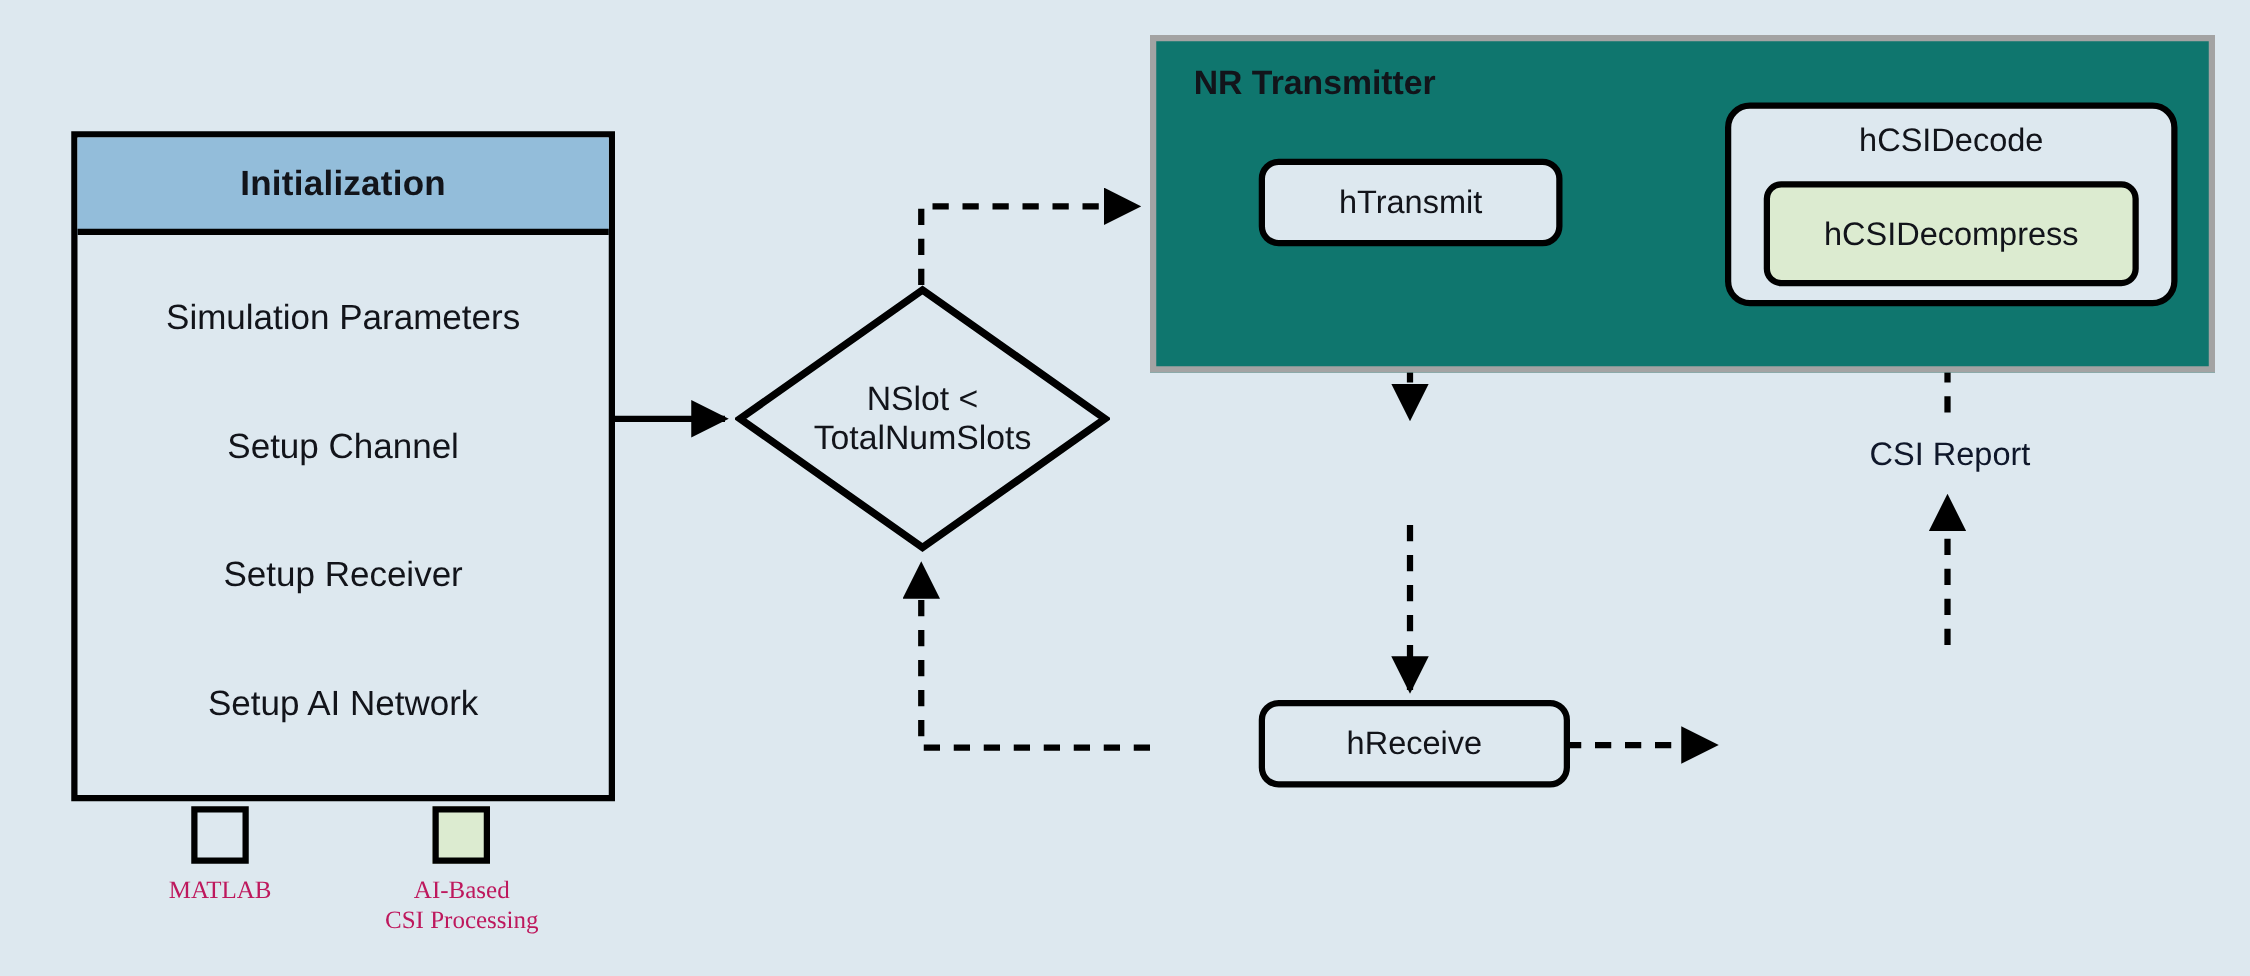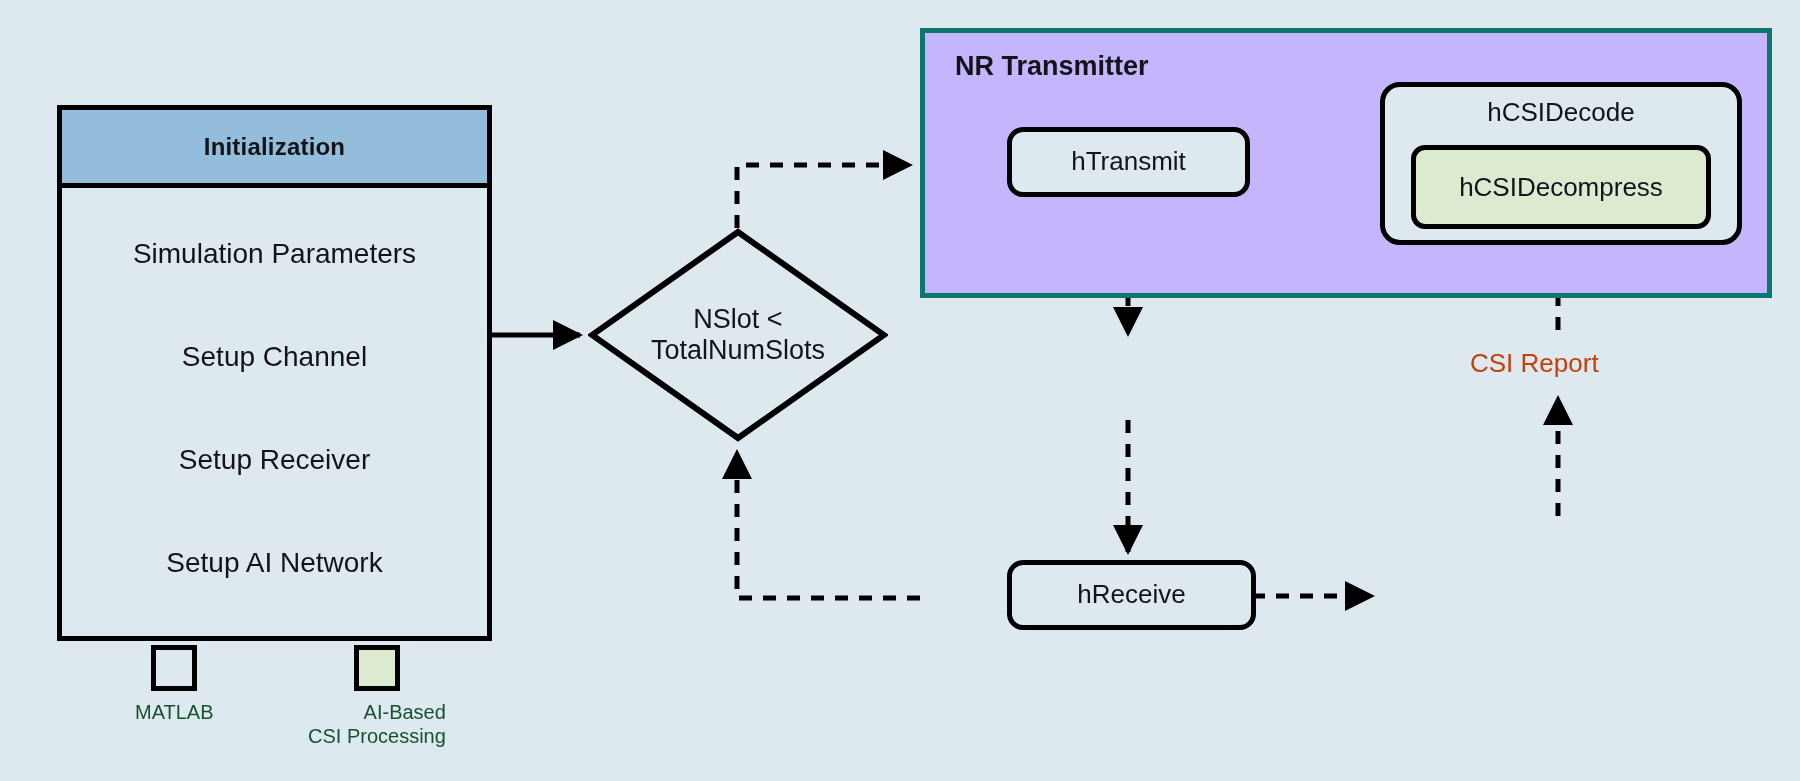--- a/index.html
+++ b/index.html
@@ -23,59 +23,60 @@
     border: 5px solid #000;
     background: #dde8ef;
   }
   #init-header {
     left: 0; top: 0; width: 100%; height: 78px;
     background: #93bdda;
     border-bottom: 5px solid #000;
     display: flex; align-items: center; justify-content: center;
   }
   #init-header-label {
-    font-size: 24px; font-weight: bold; color: #12141a; letter-spacing: .2px;
+    font-size: 28px; font-weight: bold; color: #12141a; letter-spacing: .2px;
   }
   #init-list {
     position: absolute; left: 0; top: 78px; right: 0; bottom: 0;
     display: flex; flex-direction: column; justify-content: space-around;
     align-items: center; padding: 14px 0 22px 0;
   }
   .init-item { font-size: 28px; color: #12141a; text-align: center; }
 
   
   #legend { left: 130px; top: 645px; width: 360px; height: 130px; }
   .legend-entry {
     position: absolute; display: flex; flex-direction: column; align-items: center;
   }
   .legend-swatch {
     width: 46px; height: 46px; border: 5px solid #000; box-sizing: border-box;
   }
   .sw-matlab { background: #dde8ef; }
   .sw-ai { background: #dcebd0; }
   .legend-text {
-    margin-top: 9px; font-size: 20px; color: #14532d; text-align: right; line-height: 1.2;
+    margin-top: 9px; font-size: 20px; color: #be185d; text-align: center; line-height: 1.2;
     white-space: pre-line;
+    font-family: Liberation Serif, serif;
   }
 
   
   #diamond-wrap { left: 588px; top: 228px; width: 300px; height: 214px; }
   #diamond-shape {
     position: absolute; left: 0; top: 0; width: 100%; height: 100%;
   }
   #diamond-label {
     position: absolute; left: 0; top: 0; width: 100%; height: 100%;
     display: flex; flex-direction: column; align-items: center; justify-content: center;
     font-size: 27px; color: #12141a; line-height: 1.15; text-align: center;
     white-space: pre-line;
   }
 
   
   .group-box {
-    border: 5px solid #0f766e; background: #c4b5fd;
+    border: 5px solid #a3a3a3; background: #0f766e;
   }
   #tx-group { left: 920px; top: 28px; width: 852px; height: 270px; }
   #rx-group { left: 920px; top: 462px; width: 852px; height: 270px; }
   .group-title {
     position: absolute; font-size: 27px; font-weight: bold; color: #12141a;
   }
   #tx-title { left: 30px; top: 18px; }
   #rx-title { left: 30px; top: 205px; }
 
   
@@ -102,21 +103,21 @@
   .ai-inner {
     position: absolute; left: 26px; right: 26px; top: 58px; height: 74px;
     border: 5px solid #000; border-radius: 14px; background: #dcebd0;
     display: flex; align-items: center; justify-content: center;
     font-size: 26px; color: #12141a;
   }
 
   
   #csi-report-label {
     left: 1470px; top: 348px; width: 180px;
-    font-size: 26px; color: #c2410c;
+    text-align: center; font-size: 26px; color: #0f172a;
   }
 
   
   #connectors {
     position: absolute; left: 0; top: 0; width: 1800px; height: 781px;
     pointer-events: none;
   }
 </style>
 </head>
 <body>

